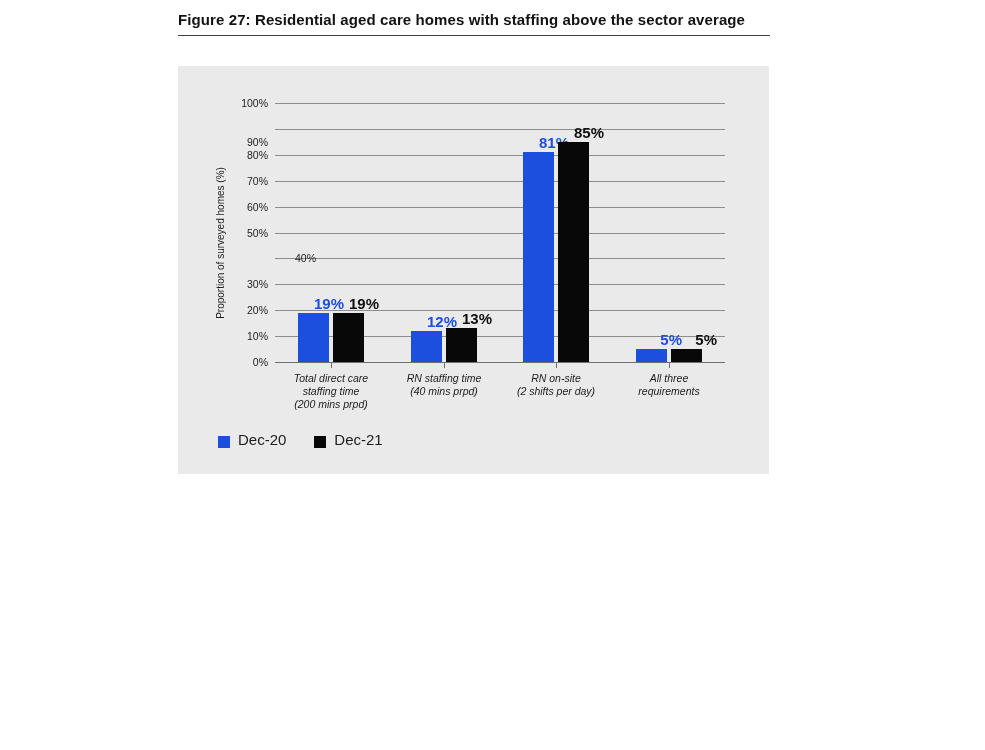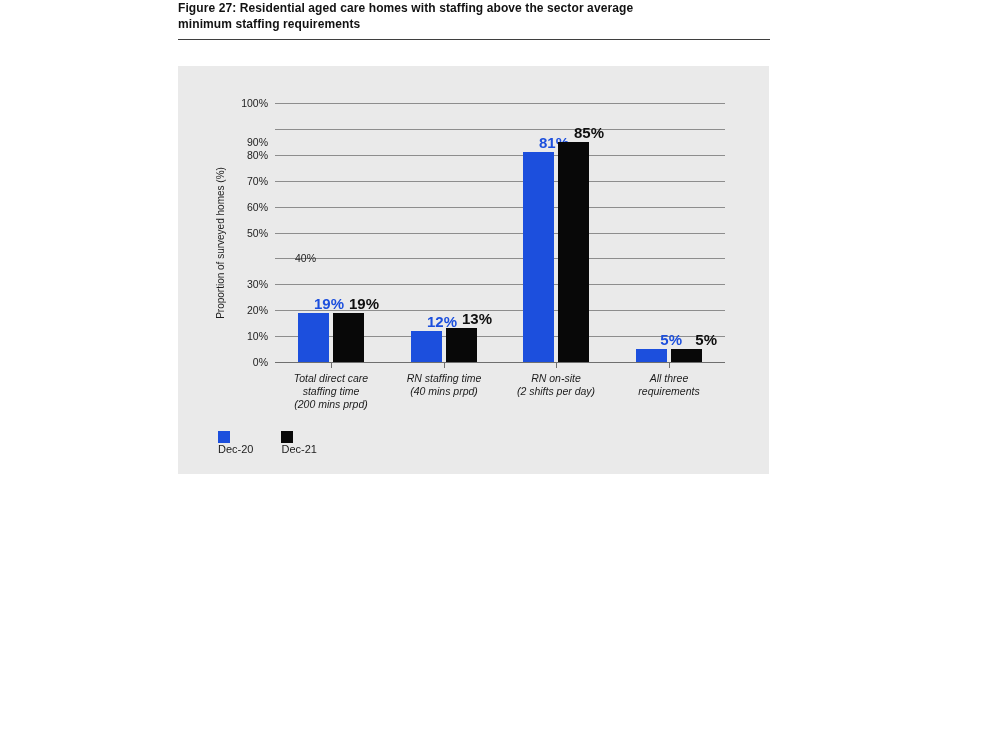--- a/index.html
+++ b/index.html
@@ -3,22 +3,22 @@
 <meta charset="utf-8">
 <style>
   html, body { margin: 0; padding: 0; }
   body {
     width: 985px; height: 750px; position: relative;
     background: #ffffff; overflow: hidden;
     font-family: "Liberation Sans", sans-serif;
     -webkit-font-smoothing: antialiased;
   }
   .fig-header {
-    position: absolute; left: 178px; top: 0; width: 592px;
-    font-weight: bold; font-size: 12px; line-height: 16px;
+    position: absolute; left: 178px; top: 12px; width: 592px;
+    font-weight: bold; font-size: 15px; line-height: 16px;
     color: #121212; letter-spacing: 0.1px;
     border-bottom: 1px solid #3f3f3f; padding-bottom: 7px;
   }
   .fig-header span { display: block; }
   .chart-panel {
     position: absolute; left: 178px; top: 66px;
     width: 591px; height: 408px; background: #eaeaea;
   }
   .grid-line { position: absolute; left: 97px; width: 450px; height: 1px; }
   .ytick {
@@ -39,29 +39,28 @@
   .xtick { position: absolute; width: 1px; height: 5px; background: #6f6f6f; }
   .xlabel {
     position: absolute; width: 150px; top: 306px; text-align: center;
     font-size: 10.5px; line-height: 13px; color: #1c1c1c; font-style: italic;
   }
   .xlabel span { display: block; }
   .legend {
     position: absolute; left: 40px; top: 365px;
     display: flex; align-items: center; gap: 28px;
   }
-  .legend-item { display: flex; align-items: flex-start; font-size: 11px; color: #1c1c1c; flex-direction: column; }
+  .legend-item { display: flex; align-items: flex-end; font-size: 15px; color: #1c1c1c; }
   .legend-swatch { width: 12px; height: 12px; margin-right: 8px; }
 </style>
 </head>
 <body>
 
 <div class="fig-header">
   <span>Figure 27: Residential aged care homes with staffing above the sector average</span>
-  <span>minimum staffing requirements</span>
 </div>
 
 <div class="chart-panel">
   <div class="y-title">Proportion of surveyed homes (%)</div>
   <div id="plot">
       <div class="grid-line" style="top: 296px; background: rgb(111, 111, 111);"></div>
       <div class="ytick" style="top: 290px;">0%</div>
       <div class="grid-line" style="top: 270px; background: rgb(141, 141, 141);"></div>
       <div class="ytick" style="top: 264px;">10%</div>
       <div class="grid-line" style="top: 244px; background: rgb(141, 141, 141);"></div>

